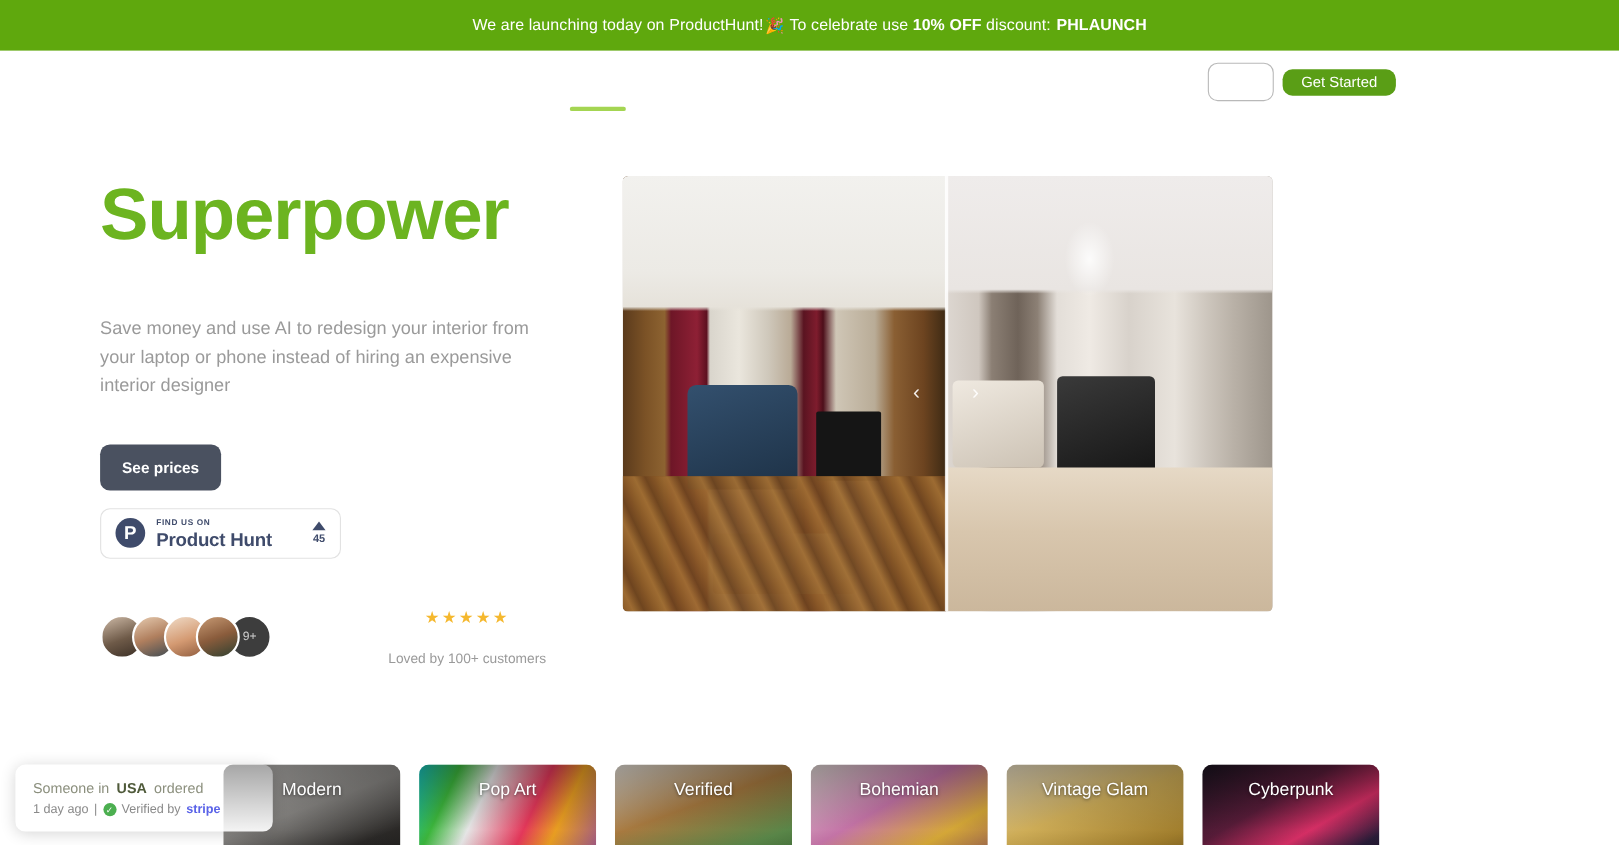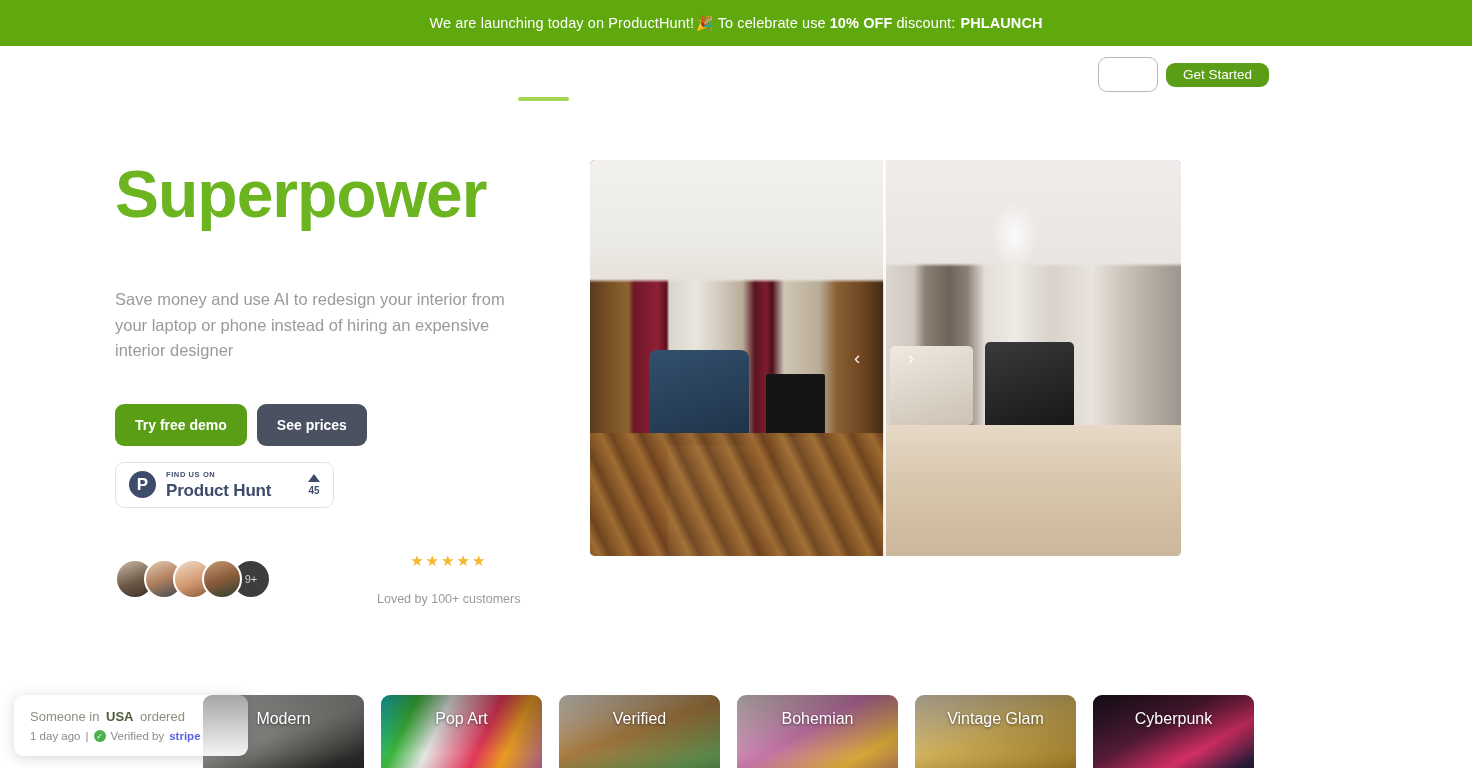--- a/index.html
+++ b/index.html
@@ -59,21 +59,21 @@
     border-radius: 9px;
     font-size: 13.5px;
     font-family: "Liberation Sans", sans-serif;
     cursor: pointer;
     display: flex; align-items: center;
   }
 
   
   .hero {
     display: flex;
-    padding: 0 115px;
+    padding: 0 91px;
     margin-top: 46px;
     gap: 0;
   }
   .hero-left { width: 475px; padding-right: 40px; }
   .hero-title {
     font-size: 66px;
     line-height: 1.05;
     font-weight: 700;
     color: #6cb420;
     letter-spacing: -1px;
@@ -421,21 +421,20 @@
   </div>
 </div>
 
 <div class="hero">
 
   <div class="hero-left">
     <h1 class="hero-title">Superpower</h1>
     <p class="hero-sub">Save money and use AI to redesign your interior from your laptop or phone instead of hiring an expensive interior designer</p>
 
     <div class="cta-row">
-      <button class="cta-green">Try free demo</button>
       <button class="cta-dark">See prices</button>
     </div>
 
     <div class="ph-badge">
       <div class="ph-logo">P</div>
       <div class="ph-text">
         <div class="ph-kicker">FIND US ON</div>
         <div class="ph-name">Product Hunt</div>
       </div>
       <div class="ph-votes">

